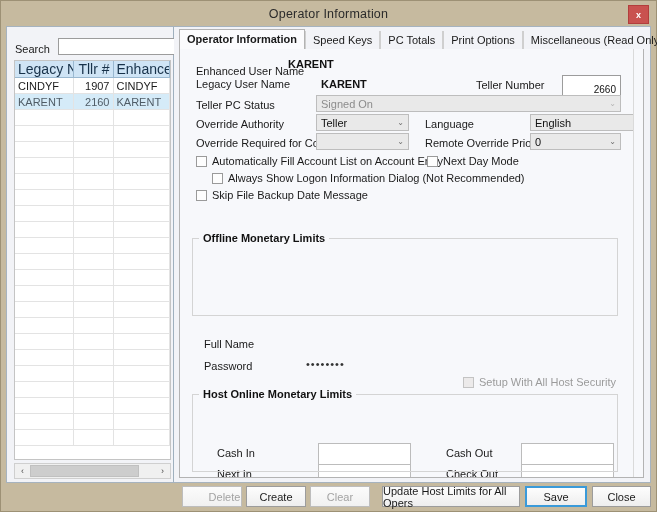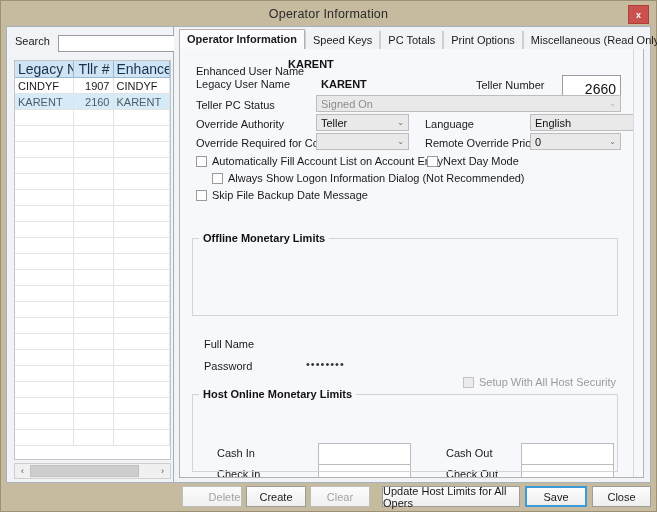--- a/index.html
+++ b/index.html
@@ -44,21 +44,21 @@
   }
   
   #sidebar {
     position: absolute; left: 0; top: 0; width: 167px; bottom: 0;
     background: #f2f3f7;
     border-right: 1px solid #9fb0be;
     box-sizing: border-box;
   }
   #search-row {
     position: absolute; left: 8px; top: 8px; right: 4px; height: 20px;
-    display: flex; align-items: flex-start;
+    display: flex; align-items: flex-end;
   }
   #search-label { font-size: 11px; color: #1a1a1a; margin-right: 8px; }
   #search-input {
     flex: 1; height: 17px;
     background: #fff; border: 1px solid #9c9c9c;
     font-family: "Liberation Sans", sans-serif; font-size: 11px;
     padding: 0 3px; box-sizing: border-box; outline: none;
   }
   #grid-wrap {
     position: absolute; left: 7px; top: 33px; right: 2px; bottom: 22px;
@@ -122,21 +122,21 @@
   }
   #vscroll {
     position: absolute; right: 0px; top: 0px; bottom: 0px; width: 9px;
     background: #f7f8fb; border-left: 1px solid #dadada;
   }
   
   .lbl { position: absolute; font-size: 11px; color: #1a1a1a; white-space: nowrap; }
   .val-bold { position: absolute; font-size: 11px; font-weight: bold; color: #111; white-space: nowrap; }
   .txtbox {
     position: absolute; background: #fff; border: 1px solid #9c9c9c;
-    box-sizing: border-box; font-size: 14px;
+    box-sizing: border-box; font-size: 10px;
     display: flex; align-items: center; justify-content: flex-end;
     padding: 13px 4px; color: #111;
   }
   .txtbox.empty { justify-content: flex-start; }
   .txtbox.lightborder { border: 1px solid #bcbcbc; }
   .combo {
     position: absolute; height: 17px; background: #e9e9e9;
     border: 1px solid #bdbdbd; box-sizing: border-box;
     font-size: 11px; color: #111;
     display: flex; align-items: center; padding-left: 4px;
@@ -409,21 +409,21 @@
           <span>Skip File Backup Date Message</span>
         </div>
 
         <fieldset class="group" style="left:12px;top:183px;width:424px;height:82px;">
           <legend>Offline Monetary Limits</legend>
           <div class="lbl" style="left:24px;top:203px;">Cash In</div>
           <div class="txtbox empty lightborder" style="left:125px;top:199px;width:93px;height:16px;"></div>
           <div class="lbl" style="left:253px;top:203px;">Cash Out</div>
           <div class="txtbox empty lightborder" style="left:328px;top:199px;width:93px;height:16px;"></div>
 
-          <div class="lbl" style="left:24px;top:224px;">Check In</div>
+          <div class="lbl" style="left:24px;top:224px;">Next In</div>
           <div class="txtbox empty lightborder" style="left:125px;top:220px;width:93px;height:16px;"></div>
           <div class="lbl" style="left:253px;top:224px;">Check Out</div>
           <div class="txtbox empty lightborder" style="left:328px;top:220px;width:93px;height:16px;"></div>
 
         </fieldset>
 
         <div class="lbl" style="left:24px;top:289px;">Full Name</div>
         <div class="lbl" style="left:125px;top:289px;"></div>
         <div class="lbl" style="left:24px;top:311px;">Password</div>
         <div class="dots" style="left:126px;top:309px;">••••••••</div>

